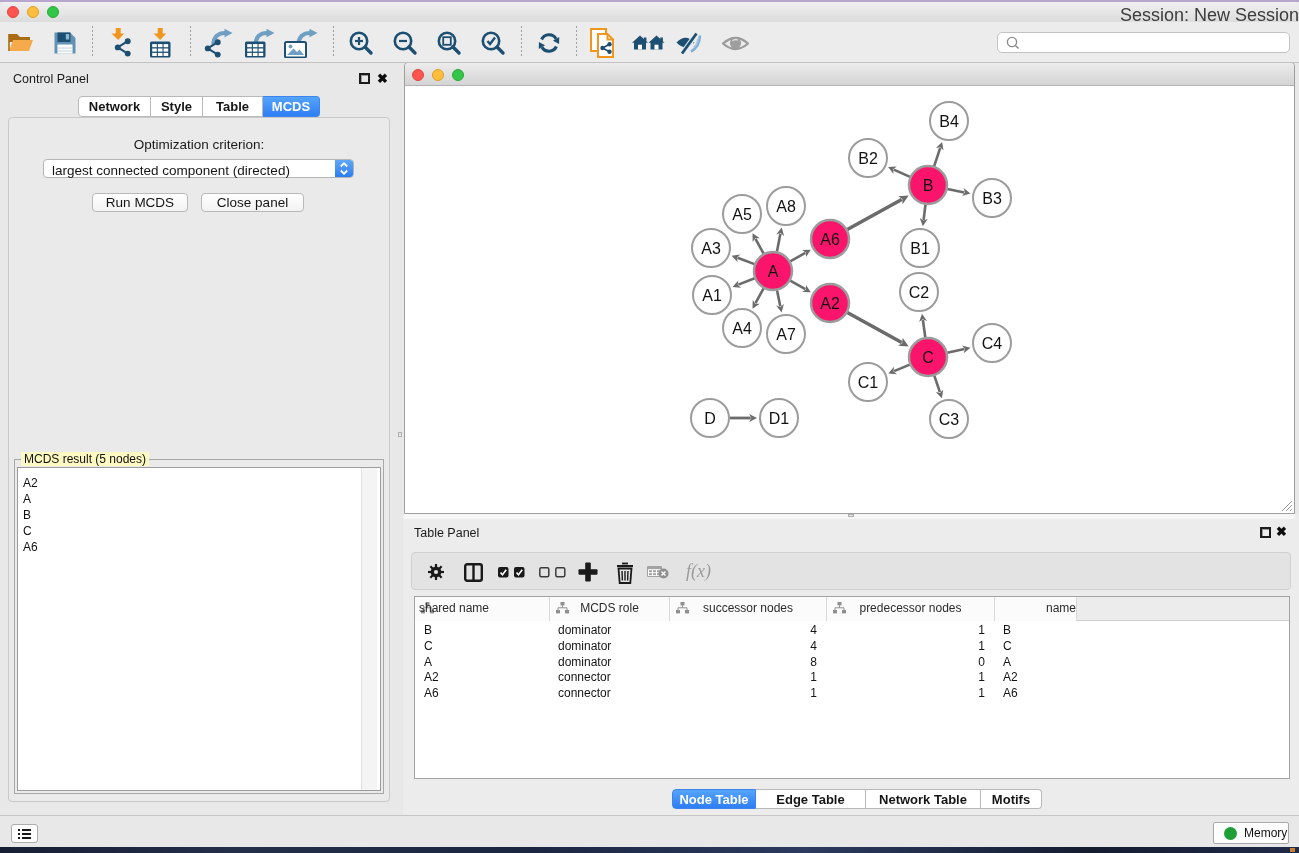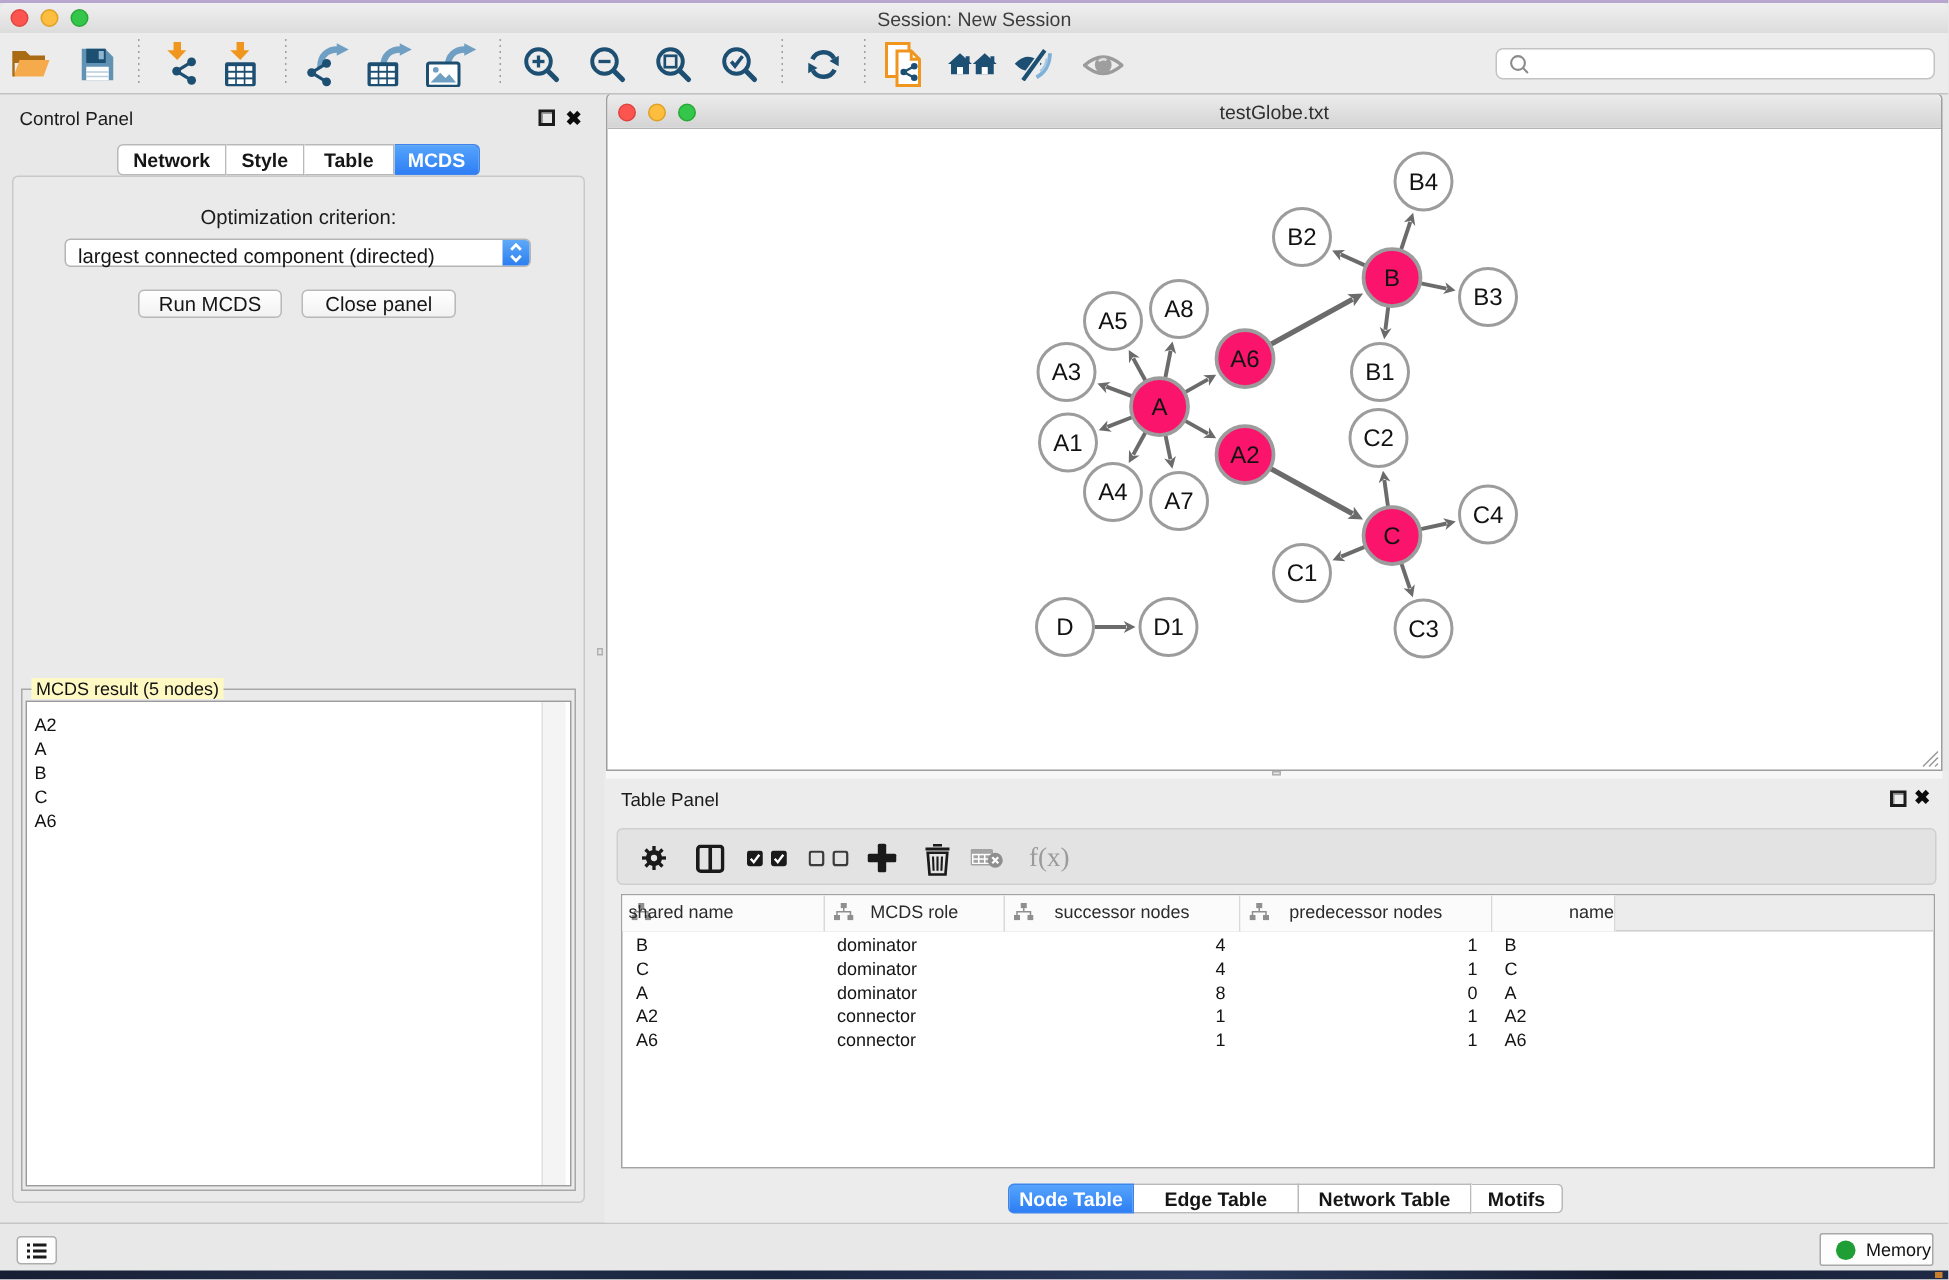--- a/index.html
+++ b/index.html
@@ -1,20 +1,20 @@
 <!DOCTYPE html>
 <html><head><meta charset="utf-8"><style>
 *{margin:0;padding:0;box-sizing:border-box}
 html,body{width:1299px;height:853px;overflow:hidden}
 body{font-family:"Liberation Sans",sans-serif;background:#e8e8e8;position:relative}
 .abs{position:absolute}
 .titlebar{left:0;top:2px;width:1299px;height:20px;background:linear-gradient(#f0f0f0,#dcdcdc);border-radius:5px 5px 0 0;z-index:5}
 .deskline{left:0;top:0;width:1299px;height:2px;background:#b8a6cf;z-index:1}
 .tl{width:12px;height:12px;border-radius:50%;top:4px}
-.apptitle{top:3px;left:0;width:1299px;text-align:center;font-size:13px;color:#3c3c3c}
+.apptitle{top:3px;left:0;width:1299px;text-align:right;font-size:18px;color:#3c3c3c}
 .toolbar{left:0;top:22px;width:1299px;height:41px;background:#ececec;border-bottom:1px solid #c2c2c2;z-index:3}
 .tsep{top:4px;height:32px;width:1px;background-image:linear-gradient(#9f9f9f 40%,rgba(0,0,0,0) 0%);background-size:1px 4px}
 .searchbox{left:997px;top:10px;width:293px;height:21px;background:#fff;border:1px solid #c3c3c3;border-radius:5px}
 .panel-hdr{font-size:12.5px;color:#1a1a1a}
 .winbox{width:10.5px;height:10.5px;border:2px solid #1c1c1c;background:transparent;box-shadow:1px 1px 0 #9a9a9a inset}
 .wx{font-size:13px;font-weight:bold;color:#0c0c0c;font-family:"Liberation Sans",sans-serif}
 .tabs{display:flex;height:21px}
 .tab{background:#fff;border:1px solid #b9b9b9;border-left:none;font-size:13px;font-weight:bold;color:#151515;display:flex;align-items:center;justify-content:center}
 .tab.first{border-left:1px solid #b9b9b9;border-radius:4px 0 0 4px}
 .tab.last{border-radius:0 4px 4px 0}
@@ -259,21 +259,20 @@
 <div class="abs" style="left:1290px;top:848px;width:5px;height:4px;background:#c87f2e;z-index:2"></div>
 
 <div class="abs" style="left:398px;top:432px;width:4px;height:5px;background:#e6e6e6;border:1px solid #b0b0b0"></div>
 <div class="abs" style="left:848px;top:514px;width:6px;height:3px;background:#e6e6e6;border:1px solid #b0b0b0;z-index:6"></div>
 
 <div class="abs netwin">
  <div class="abs nettitle">
   <div class="abs tl" style="left:7px;top:6px;background:#fc5550;border:0.5px solid #e0443e"></div>
   <div class="abs tl" style="left:27px;top:6px;background:#fdbd3e;border:0.5px solid #dfa023"></div>
   <div class="abs tl" style="left:47px;top:6px;background:#34c64a;border:0.5px solid #2aa835"></div>
-  <div style="position:absolute;left:0;top:4px;width:100%;text-align:center;font-size:13px;color:#2f2f2f">testGlobe.txt</div>
  </div>
  <svg class="graph" width="891" height="428" viewBox="0 0 891 428" style="font-family:'Liberation Sans',sans-serif">
       <line x1="358.6" y1="167.7" x2="350.5" y2="152.9" stroke="#6b6b6b" stroke-width="2.6"></line>
       <polygon points="347.5,147.3 354.8,152.3 350.2,152.2 347.7,156.1" fill="#6b6b6b"></polygon>
       <line x1="371.9" y1="165.7" x2="375.4" y2="147.8" stroke="#6b6b6b" stroke-width="2.6"></line>
       <polygon points="376.7,141.6 379.1,150.0 375.6,147.1 371.2,148.4" fill="#6b6b6b"></polygon>
       <line x1="349.5" y1="178.1" x2="332.5" y2="171.8" stroke="#6b6b6b" stroke-width="2.6"></line>
       <polygon points="326.6,169.7 335.3,168.6 331.9,171.6 332.5,176.1" fill="#6b6b6b"></polygon>
       <line x1="349.7" y1="192.2" x2="333.3" y2="198.6" stroke="#6b6b6b" stroke-width="2.6"></line>
       <polygon points="327.5,200.9 333.3,194.4 332.7,198.9 336.2,201.8" fill="#6b6b6b"></polygon>
@@ -416,21 +415,21 @@
         <rect x="2" y="5.2" width="3" height="2"></rect>
         <rect x="6" y="5.2" width="3" height="2"></rect>
         <rect x="10" y="5.2" width="3" height="2"></rect>
         <rect x="2" y="8.2" width="3" height="2"></rect>
         <rect x="6" y="8.2" width="3" height="2"></rect>
         <rect x="10" y="8.2" width="3" height="2"></rect>
       </g>
       <circle cx="16.5" cy="8.5" r="5" fill="#8f8f8f"></circle>
       <path d="M14.5 6.5 l4 4 M18.5 6.5 l-4 4" stroke="#fff" stroke-width="1.5"></path>
     </svg>
-    <div class="abs" style="left:274px;top:8px;font-family:'Liberation Serif',serif;font-size:18px;color:#9b9b9b">f(x)</div>
+    <div class="abs" style="left:274px;top:8px;font-family:'Liberation Serif',serif;font-style:italic;font-size:18px;color:#9b9b9b">f(x)</div>
   </div>
 <div class="abs ttable">
  <div class="thead" style="width:874px"></div>
  <div class="thcell" style="left:0px;width:135px">
       <svg width="13" height="12" viewBox="0 0 13 12" style="position:absolute;top:5px;left:6px">
         <g fill="#8f8f8f">
           <rect x="4.5" y="0" width="4" height="3.4"></rect>
           <rect x="0" y="8" width="4" height="3.4"></rect>
           <rect x="9" y="8" width="4" height="3.4"></rect>
         </g>

